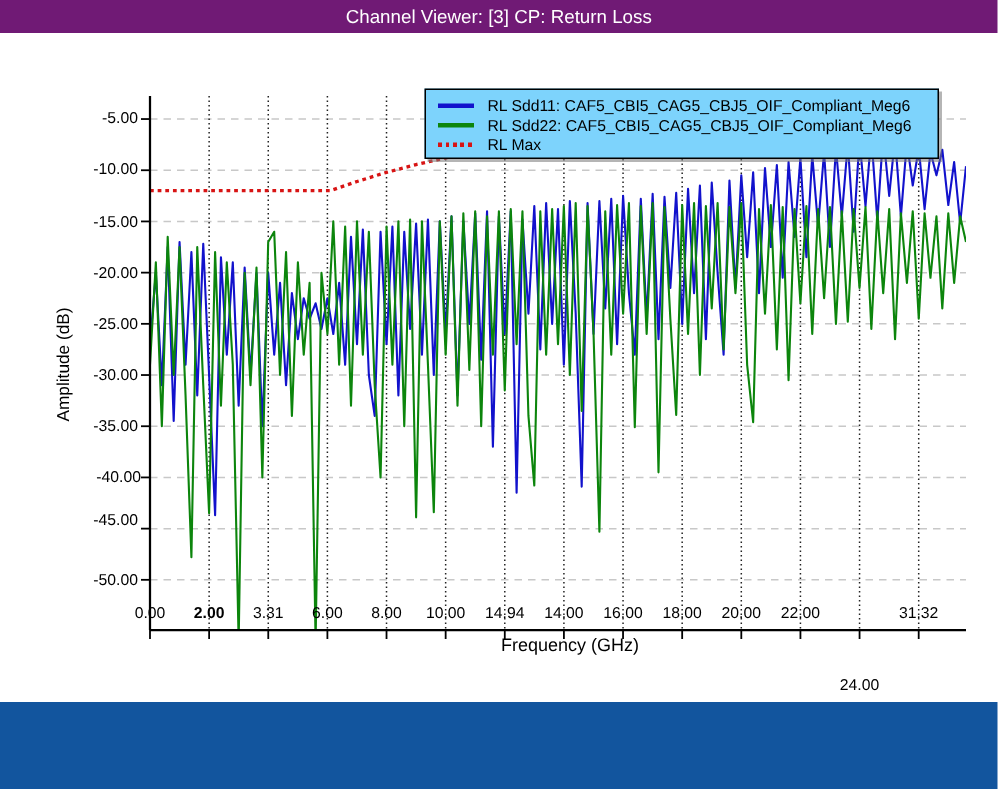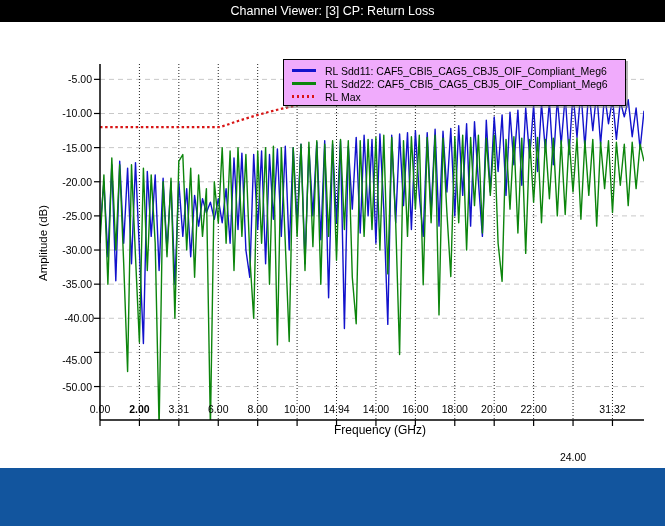--- a/index.html
+++ b/index.html
@@ -8,33 +8,33 @@
   .titlebar{position:absolute;left:0;top:0;width:665px;height:22px;
             color:#fff;font-size:12.5px;line-height:22px;text-align:center;}
   .chart{position:absolute;left:0;top:22px;width:665px;height:446px;background:#fff;}
   #plot-svg{position:absolute;left:92px;top:42px;}
   .ylab{position:absolute;width:42px;text-align:right;font-size:10.5px;color:#000;}
   .xlab{position:absolute;width:44px;text-align:center;font-size:10.5px;color:#000;}
   .axis-title-y{position:absolute;left:-36px;top:214px;width:160px;height:14px;
                 text-align:center;font-size:11.5px;color:#000;transform:rotate(-90deg);}
   .axis-title-x{position:absolute;left:250px;top:401px;width:260px;text-align:center;
                 font-size:12px;color:#000;}
-  .legend{position:absolute;left:283px;top:37px;width:343px;height:47px;background:#f0abfc;
+  .legend{position:absolute;left:283px;top:37px;width:343px;height:47px;background:#7dd3fc;
           border:1px solid #000;box-shadow:2px 2px 0 rgba(120,120,120,.55);z-index:5;
           padding:4px 0 0 8px;box-sizing:border-box;}
   .lrow{display:flex;align-items:center;height:13px;}
   .swatch{width:24px;height:3px;margin-right:9px;flex:0 0 24px;}
   .swatch.dotted{height:3px;}
   .lname{font-size:10.5px;color:#000;white-space:nowrap;}
   .footer{position:absolute;left:0;top:468px;width:665px;height:58px;}
 </style>
 </head>
 <body>
 
-<div class="titlebar" style="background: #000000; color: rgb(255, 255, 255);">
+<div class="titlebar" style="background: #701a75; color: rgb(255, 255, 255);">
   <span>Channel Viewer: [3] CP: Return Loss</span>
 </div>
 
 <div class="chart">
   <svg id="plot-svg" width="560" height="370">
       <defs>
         <clipPath id="pc">
           <rect x="8" y="0" width="544" height="356"></rect>
         </clipPath>
       </defs>
@@ -112,21 +112,21 @@
     </div>
   </div>
 <div class="ylab" style="left: 50px; top: 51.3595px;">-5.00</div>
     <div class="ylab" style="left: 50px; top: 85.4919px;">-10.00</div>
     <div class="ylab" style="left: 50px; top: 119.624px;">-15.00</div>
     <div class="ylab" style="left: 50px; top: 153.756px;">-20.00</div>
     <div class="ylab" style="left: 50px; top: 187.889px;">-25.00</div>
     <div class="ylab" style="left: 50px; top: 222.021px;">-30.00</div>
     <div class="ylab" style="left: 50px; top: 256.153px;">-35.00</div>
     <div class="ylab" style="left: 52px; top: 290.286px; text-align: right;">-40.00</div>
-    <div class="ylab" style="left: 50px; top: 332px;">-45.00</div>
+    <div class="ylab" style="left: 50px; top: 319px;">-45.00</div>
     <div class="ylab" style="left: 50px; top: 358.55px;">-50.00</div>
     <div class="xlab" style="left: 78px; top: 381px;">0.00</div>
     <div class="xlab" style="left: 117.42px; top: 381px; font-weight: bold;">2.00</div>
     <div class="xlab" style="left: 156.841px; top: 381px;">3.31</div>
     <div class="xlab" style="left: 196.261px; top: 381px;">6.00</div>
     <div class="xlab" style="left: 235.681px; top: 381px;">8.00</div>
     <div class="xlab" style="left: 275.101px; top: 381px;">10.00</div>
     <div class="xlab" style="left: 314.522px; top: 381px;">14.94</div>
     <div class="xlab" style="left: 353.942px; top: 381px;">14.00</div>
     <div class="xlab" style="left: 393.362px; top: 381px;">16.00</div>

